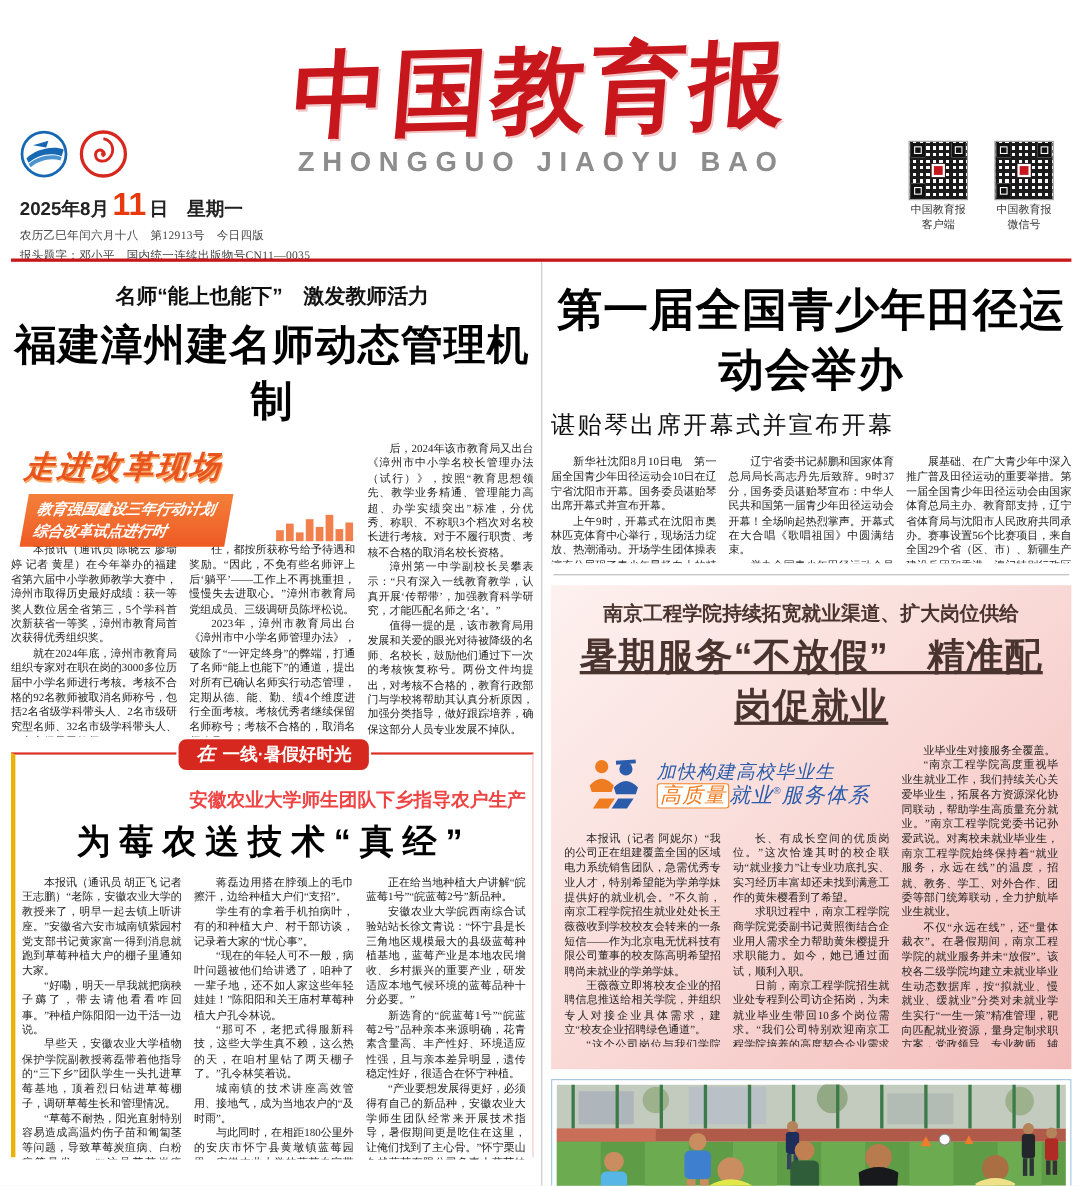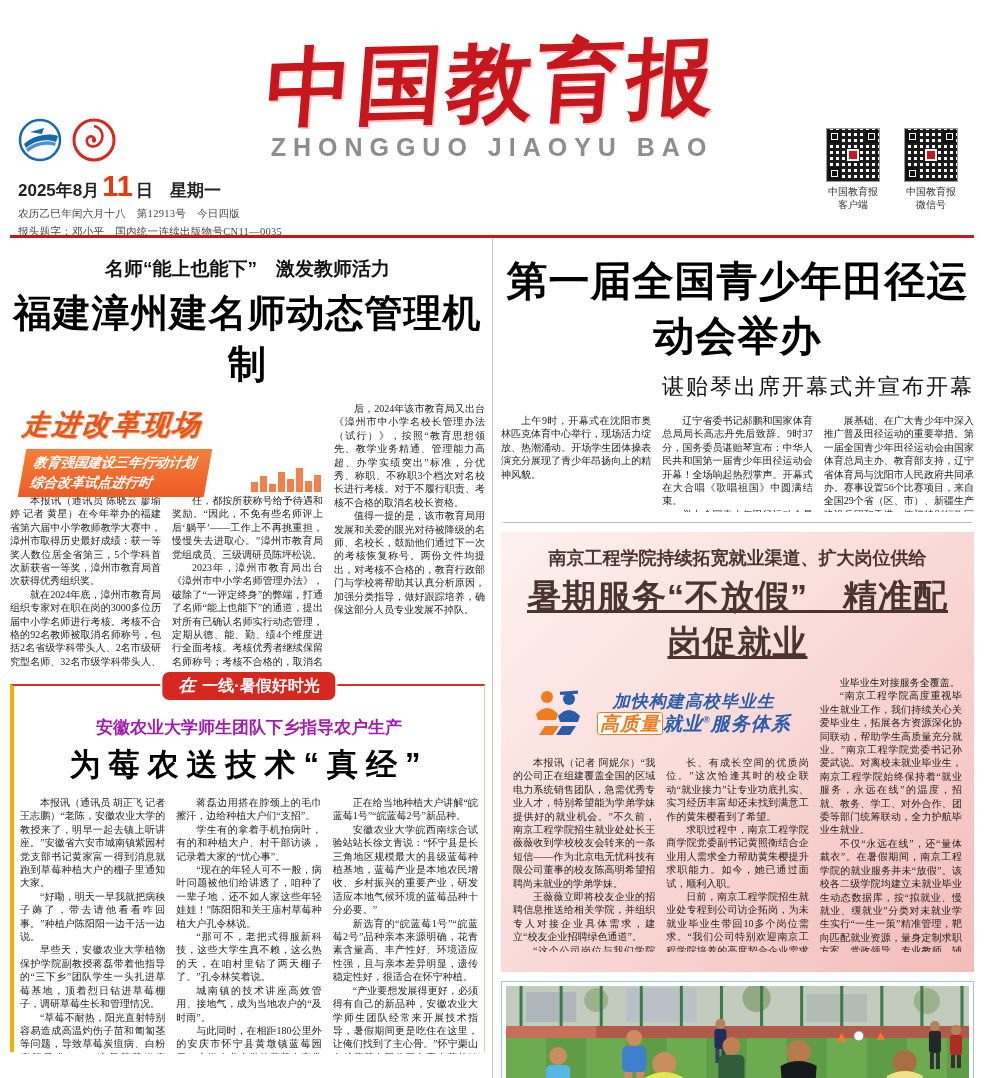--- a/index.html
+++ b/index.html
@@ -61,45 +61,45 @@
 
   
   .yx-box { margin-top:14px; position:relative; border-top:2px solid #d93025;
             border-left:4px solid #eab308; border-right:1px solid #eec2c2;
             height:368px; padding:22px 6px 0; }
   .yx-badge { position:absolute; top:-14px; left:50%; transform:translateX(-50%);
               background:#d6281e; color:#fff; border-radius:7px; padding:2px 16px 3px;
               font-family:"Liberation Sans","DejaVu Sans",sans-serif; font-weight:bold; font-size:16px;
               white-space:nowrap; box-shadow:0 0 0 2px #fff; }
   .yx-badge .script { font-family:"DejaVu Serif",serif; font-style:italic; margin-right:7px; font-size:17px; }
-  .yx-kicker { text-align:center; font-family:Liberation Mono, monospace; font-weight:bold;
-               font-size:17px; margin-top:8px; color:#a21caf; }
+  .yx-kicker { text-align:right; font-family:Liberation Mono, monospace; font-weight:bold;
+               font-size:17px; margin-top:8px; color:#ef4444; }
   .yx-headline { text-align:center; font-family:"Liberation Sans","DejaVu Sans",sans-serif; font-weight:900;
                  font-size:31px; letter-spacing:8px; margin:5px 0 10px; color:#000; }
   .yx-grid { display:grid; grid-template-columns:1fr 1fr 1fr; column-gap:11px; height:258px; overflow:hidden; }
 
   
   .a2-headline { text-align:center; font-family:"Liberation Sans","DejaVu Sans",sans-serif; font-weight:900;
                  font-size:41px; letter-spacing:1px; margin-top:16px; color:#000; }
-  .a2-subhead { text-align:right; font-family:"Liberation Sans","DejaVu Sans",sans-serif;
+  .a2-subhead { text-align:left; font-family:"Liberation Sans","DejaVu Sans",sans-serif;
                 font-size:22px; letter-spacing:2px; margin:8px 0 12px; color:#111; }
   .a2-grid { display:grid; grid-template-columns:1fr 1fr 1fr; column-gap:11px; height:98px; overflow:hidden; }
   .hr-thin { border:0; border-top:1px solid #b9b9b9; margin:10px 2px 9px; }
 
   
   .jy-box { background:linear-gradient(135deg,#fdf1ef 0%,#fadfdc 40%,#f3bcba 100%); padding:14px 12px 20px; }
   .jy-kicker { text-align:center; font-family:"Liberation Sans","DejaVu Sans",sans-serif; font-weight:bold;
                font-size:18px; color:#4a3430; }
   .jy-headline { text-align:center; font-family:"Liberation Sans","DejaVu Sans",sans-serif; font-weight:900;
                  font-size:34px; letter-spacing:1px; color:#4a3430; margin:4px 0 10px;text-decoration:underline; }
   .jy-grid { display:grid; grid-template-columns:1fr 1fr 1fr; grid-template-rows:80px auto;
              column-gap:11px; height:276px; overflow:hidden; }
   .jy-logo { grid-area:1/1/2/3; display:flex; align-items:center; gap:8px; padding:2px 0 6px 18px; }
   .jy-c1 { grid-area:2/1/3/2; } .jy-c2 { grid-area:2/2/3/3; } .jy-c3 { grid-area:1/3/3/4; }
-  .jy-logo-text { font-family:"Liberation Sans","DejaVu Sans",sans-serif; font-weight:700; font-style:italic; line-height:1.2;text-align:center; }
+  .jy-logo-text { font-family:"Liberation Sans","DejaVu Sans",sans-serif; font-weight:400; font-style:italic; line-height:1.2; }
   .jy-l1 { color:#2b5cab; font-size:17px; letter-spacing:1px; }
   .jy-l2 { font-size:19px; letter-spacing:1px; }
   .jy-l2 .orange { color:#f07c22; border:1.5px solid #f07c22; border-radius:3px; padding:0 2px; background:#fff; }
   .jy-l2 .blue { color:#2b5cab; }
   .jy-l2 .reg { font-size:9px; vertical-align:super; color:#2b5cab; }
 
   
   .photo { margin-top:9px; border:1px solid #9fc6de; padding:4px; background:#fff; }
 </style>
 </head>
@@ -187,20 +187,21 @@
           <div class="bodytext a1-c1">
               <p class="para">本报讯（通讯员 陈晓云 廖瑜婷 记者 黄星）在今年举办的福建省第六届中小学教师教学大赛中，漳州市取得历史最好成绩：获一等奖人数位居全省第三，5个学科首次新获省一等奖，漳州市教育局首次获得优秀组织奖。</p>
               <p class="para">就在2024年底，漳州市教育局组织专家对在职在岗的3000多位历届中小学名师进行考核。考核不合格的92名教师被取消名师称号，包括2名省级学科带头人、2名市级研究型名师、32名市级学科带头人、56名市级骨干教师。</p>
             </div>
           <div class="bodytext a1-c2">
               <p class="para">任，都按所获称号给予待遇和奖励。“因此，不免有些名师评上后‘躺平’——工作上不再挑重担，慢慢失去进取心。”漳州市教育局党组成员、三级调研员陈坪松说。</p>
               <p class="para">2023年，漳州市教育局出台《漳州市中小学名师管理办法》，破除了“一评定终身”的弊端，打通了名师“能上也能下”的通道，提出对所有已确认名师实行动态管理，定期从德、能、勤、绩4个维度进行全面考核。考核优秀者继续保留名师称号；考核不合格的，取消名师称号。</p>
             </div>
           <div class="bodytext a1-c3">
               <p class="para">后，2024年该市教育局又出台《漳州市中小学名校长管理办法（试行）》，按照“教育思想领先、教学业务精通、管理能力高超、办学实绩突出”标准，分优秀、称职、不称职3个档次对名校长进行考核。对于不履行职责、考核不合格的取消名校长资格。</p>
+              <p class="para">漳州第一中学副校长吴攀表示：“只有深入一线教育教学，认真开展‘传帮带’，加强教育科学研究，才能匹配名师之‘名’。”</p>
               <p class="para">值得一提的是，该市教育局用发展和关爱的眼光对待被降级的名师、名校长，鼓励他们通过下一次的考核恢复称号。两份文件均提出，对考核不合格的，教育行政部门与学校将帮助其认真分析原因，加强分类指导，做好跟踪培养，确保这部分人员专业发展不掉队。</p>
             </div>
         </div>
       </div>
 
       <div class="yx-box">
         <div class="yx-badge">
           <span class="script">在</span><span>一线·暑假好时光</span>
         </div>
         <div class="yx-kicker">安徽农业大学师生团队下乡指导农户生产</div>
@@ -230,20 +231,21 @@
       </div>
     </div>
 
     <div class="col-right">
 
       <div>
         <div class="a2-headline">第一届全国青少年田径运动会举办</div>
         <div class="a2-subhead">谌贻琴出席开幕式并宣布开幕</div>
         <div class="a2-grid">
           <div class="bodytext">
+              <p class="para">新华社沈阳8月10日电　第一届全国青少年田径运动会10日在辽宁省沈阳市开幕。国务委员谌贻琴出席开幕式并宣布开幕。</p>
               <p class="para">上午9时，开幕式在沈阳市奥林匹克体育中心举行，现场活力绽放、热潮涌动。开场学生团体操表演充分展现了青少年昂扬向上的精神风貌。</p>
             </div>
           <div class="bodytext">
               <p class="para">辽宁省委书记郝鹏和国家体育总局局长高志丹先后致辞。9时37分，国务委员谌贻琴宣布：中华人民共和国第一届青少年田径运动会开幕！全场响起热烈掌声。开幕式在大合唱《歌唱祖国》中圆满结束。</p>
               <p class="para">举办全国青少年田径运动会是着眼体育强国建设、夯实我国田径项目发</p>
             </div>
           <div class="bodytext">
               <p class="para">展基础、在广大青少年中深入推广普及田径运动的重要举措。第一届全国青少年田径运动会由国家体育总局主办、教育部支持，辽宁省体育局与沈阳市人民政府共同承办。赛事设置56个比赛项目，来自全国29个省（区、市）、新疆生产建设兵团和香港、澳门特别行政区的1100多名青少年运动员参赛。</p>
             </div>
         </div>

